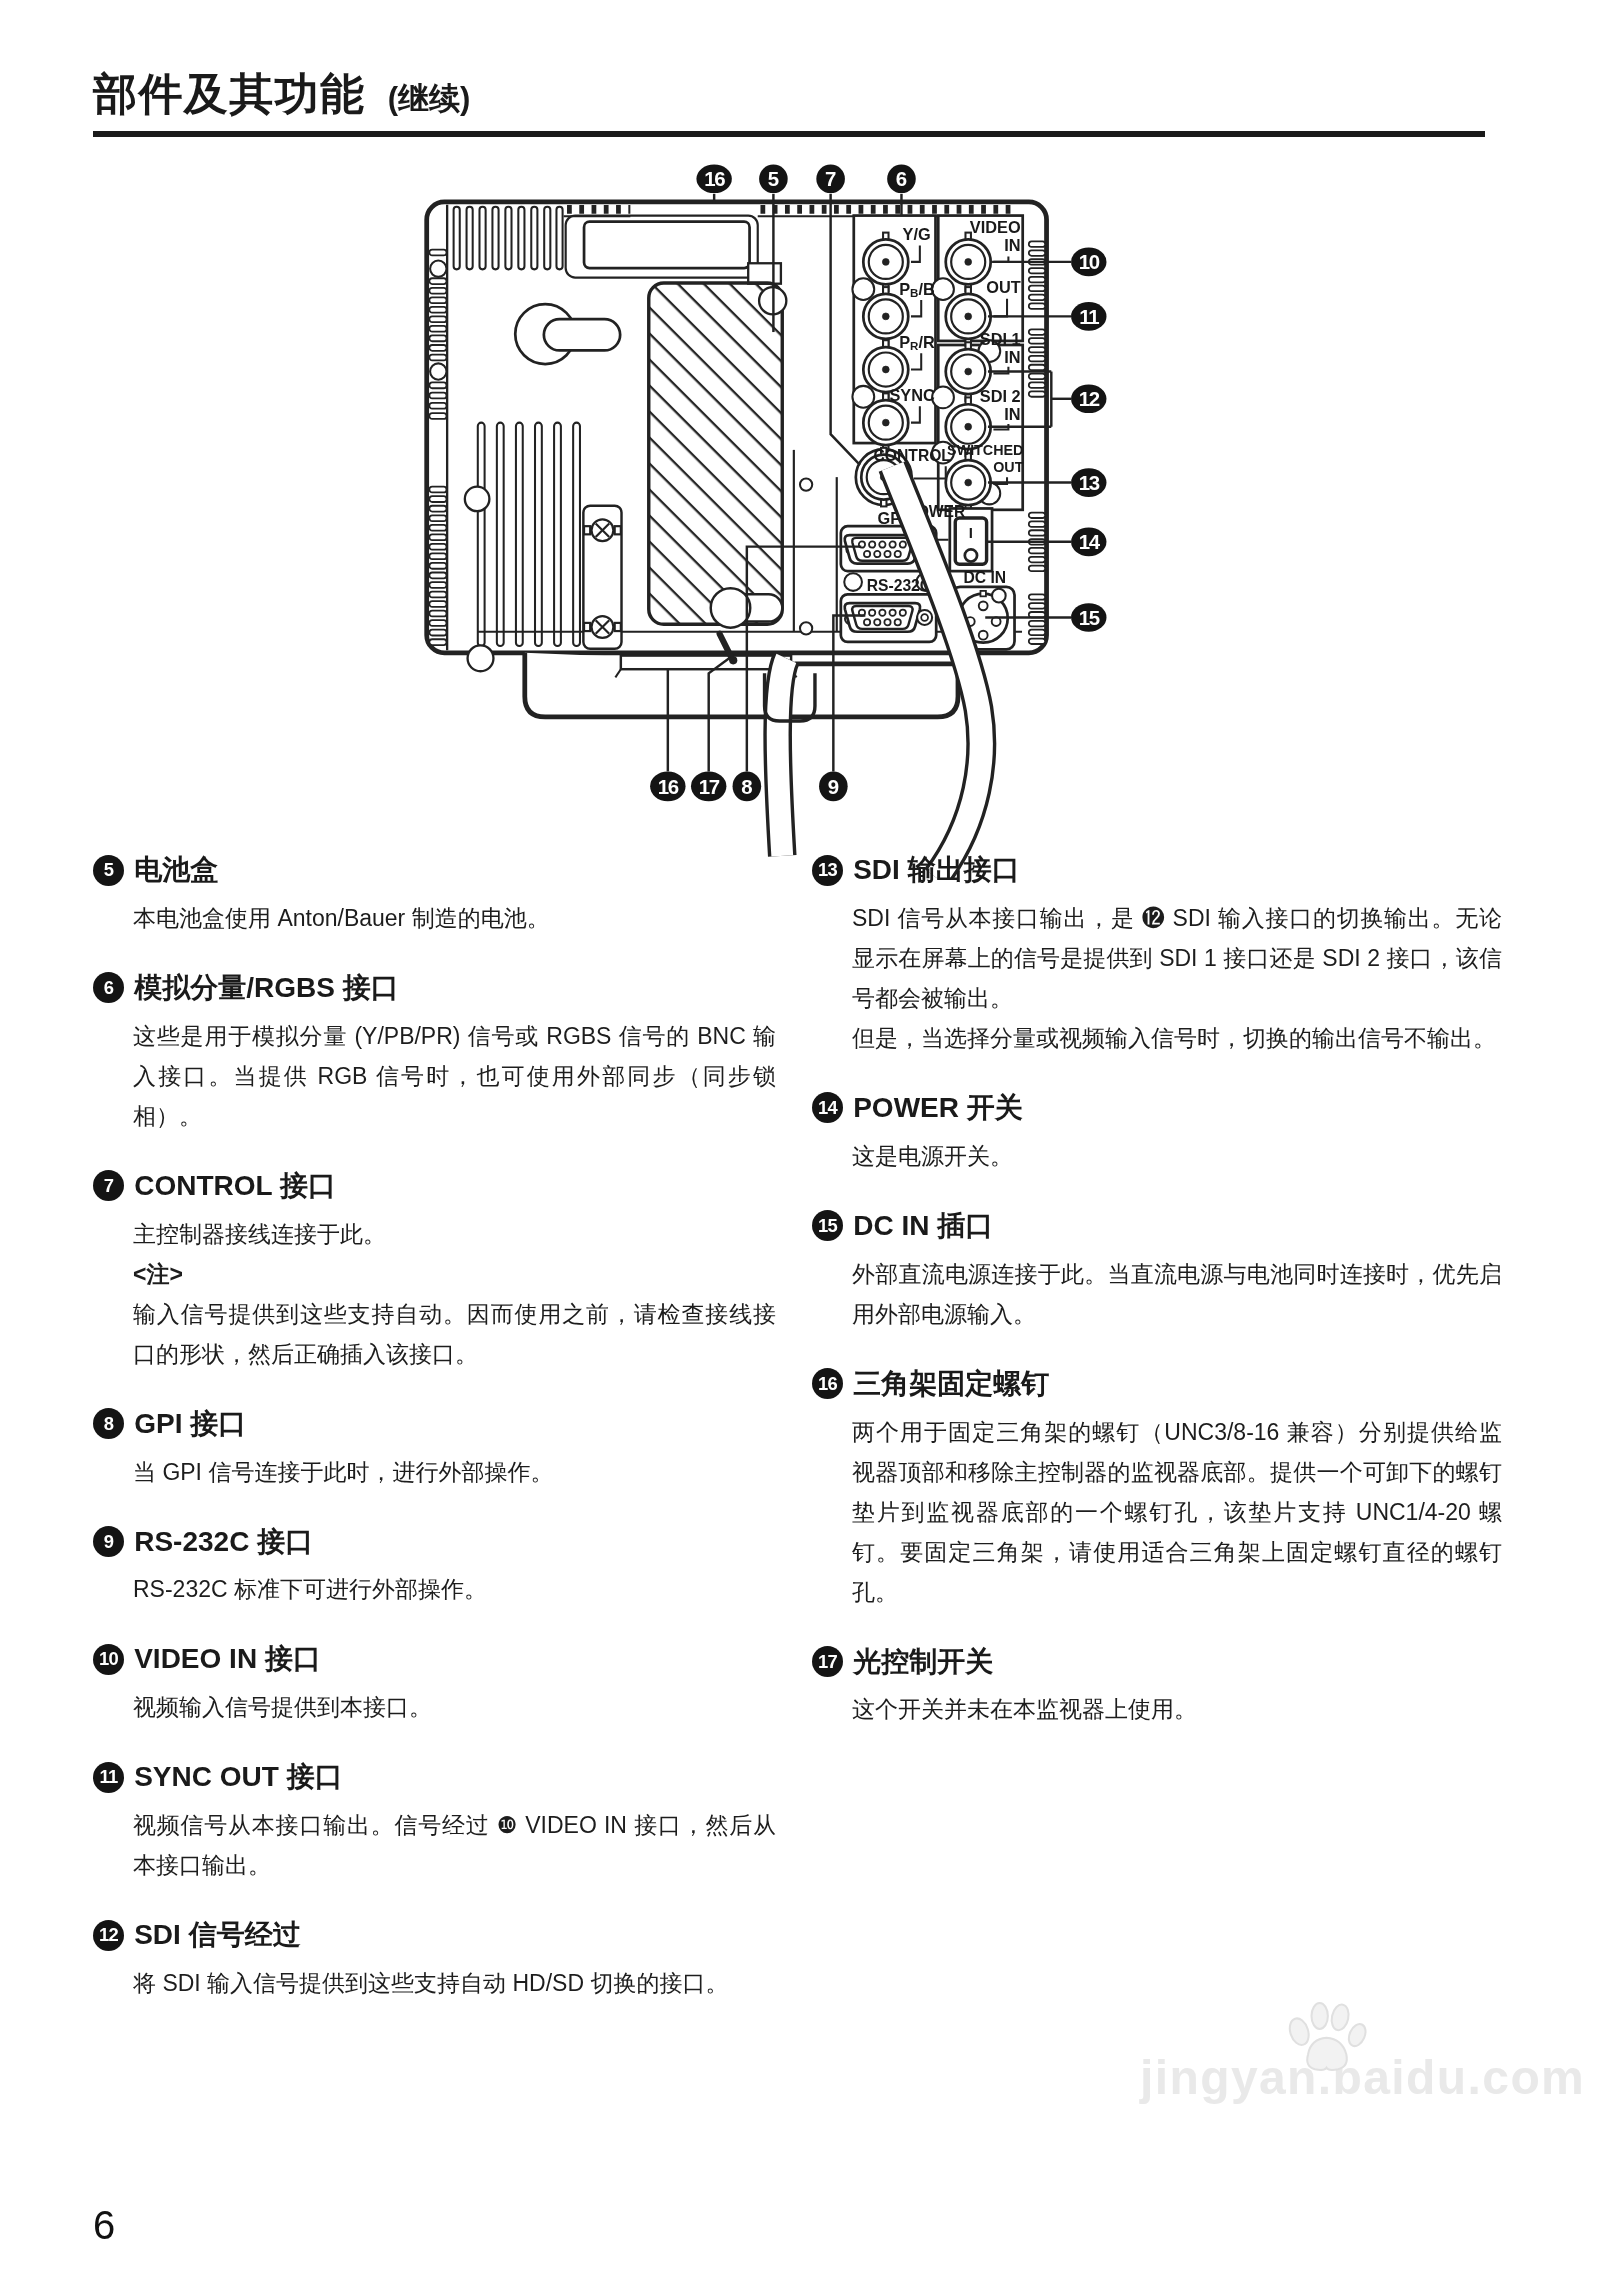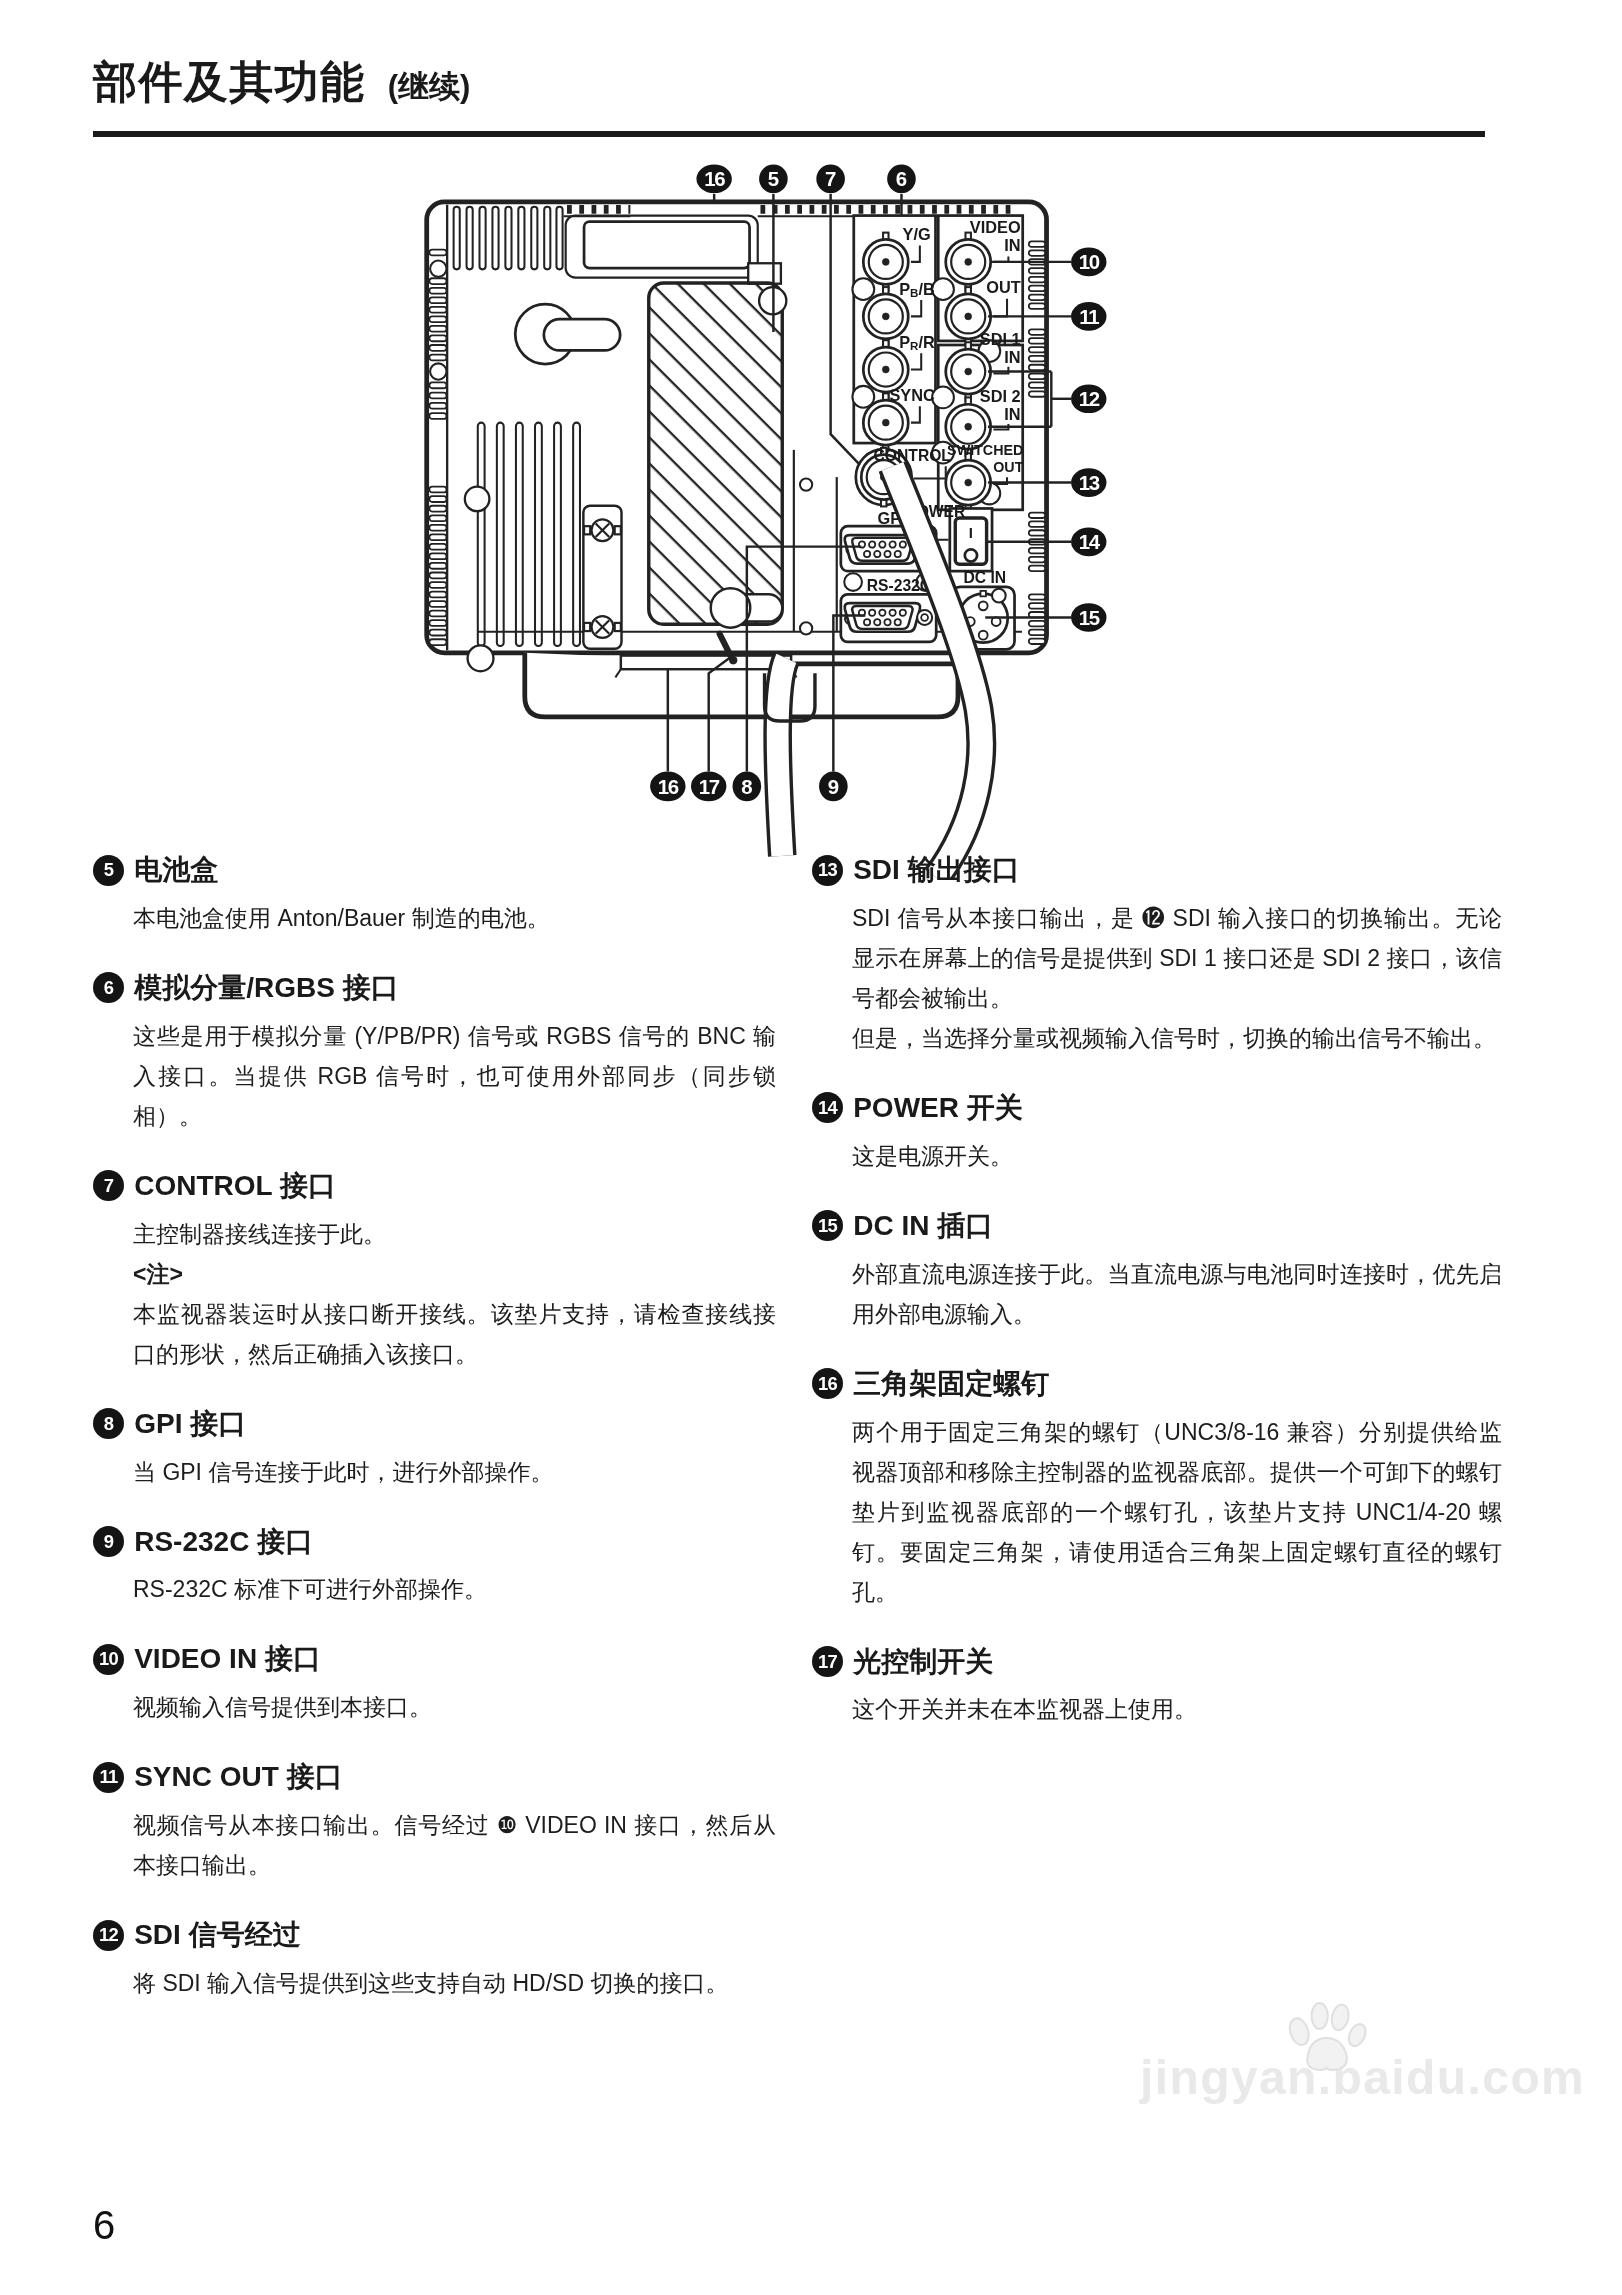--- a/index.html
+++ b/index.html
@@ -2,21 +2,21 @@
 <html style="font-size:11px"><head>
 <meta charset="utf-8">
 <style>
   html,body{margin:0;padding:0;}
   body{
     width:1622px;height:2295px;background:#ffffff;position:relative;
     font-family:"Liberation Sans","DejaVu Sans",sans-serif;color:#1a1a1a;
     -webkit-font-smoothing:antialiased;
   }
   .page-title{
-    position:absolute;left:93px;top:53px;font-size:44px;font-weight:800;
+    position:absolute;left:93px;top:65px;font-size:44px;font-weight:800;
     letter-spacing:1.4px;white-space:nowrap;
   }
   .page-title .suffix{font-size:31px;font-weight:800;letter-spacing:0;}
   .title-rule{position:absolute;left:93px;top:131px;width:1392px;height:6.1px;background:#1a1a1a;}
   .diagram{position:absolute;left:395px;top:157px;width:750px;height:722px;}
   .col{position:absolute;top:851px;}
   .col-left{left:93px;width:683px;}
   .col-right{left:812px;width:690px;}
   .sec{margin-bottom:31px;}
   .sec-head{display:flex;align-items:center;gap:10.2px;margin-bottom:8.9px;}
@@ -428,21 +428,21 @@
       </div>
   </div>
   <div class="sec">
     <div class="sec-head">
         <span class="sec-num">7</span>
         <span class="sec-title">CONTROL 接口</span>
       </div>
     <div class="sec-body">
       <p>主控制器接线连接于此。</p>
       <p class="note">&lt;注&gt;</p>
-      <p>本监视器装运时从接口断开接线。该垫片支持，请检查接线接口的形状，然后正确插入该接口。</p>
+      <p>输入信号提供到这些支持自动。因而使用之前，请检查接线接口的形状，然后正确插入该接口。</p>
     </div>
   </div>
   <div class="sec">
     <div class="sec-head">
         <span class="sec-num">8</span>
         <span class="sec-title">GPI 接口</span>
       </div>
     <div class="sec-body">
         <p>当 GPI 信号连接于此时，进行外部操作。</p>
       </div>

